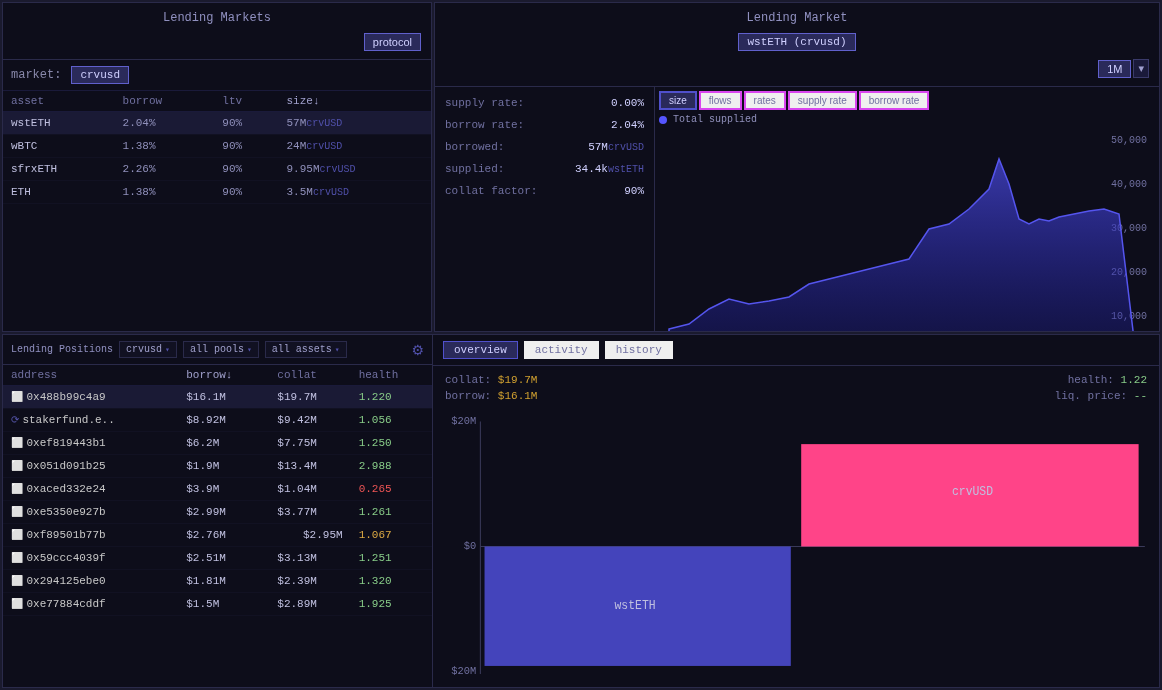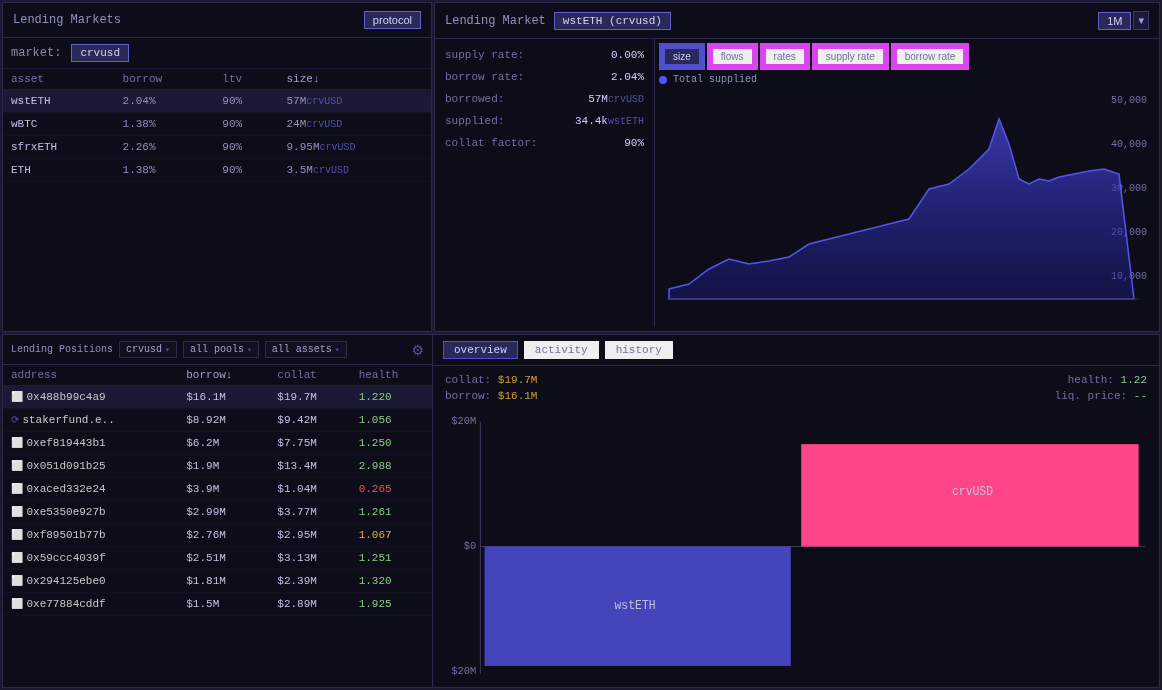--- a/index.html
+++ b/index.html
@@ -27,20 +27,21 @@
       border: 1px solid #2a2a4a;
       overflow: hidden;
       position: relative;
     }
     .panel-header {
       display: flex;
       align-items: center;
       padding: 8px 10px;
       border-bottom: 1px solid #2a2a4a;
       gap: 8px;
+      flex-direction: column;
     }
     .panel-title {
       color: #9090c0;
       font-size: 12px;
     }
     .badge {
       background: #1a1a3a;
       border: 1px solid #3a3a6a;
       color: #a0a0d0;
       padding: 2px 8px;
@@ -106,21 +107,21 @@
     }
     .chart-tabs {
       display: flex;
       gap: 2px;
       margin-bottom: 4px;
     }
     .chart-tab {
       padding: 2px 8px;
       font-size: 10px;
       color: #7070a0;
-      border: 6px solid #d946ef;
+      border: 2px solid #d946ef;
       cursor: pointer;
     }
     .chart-tab.active {
       background: #2a2a5a;
       color: #d0d0ff;
       border-color: #5050cc;
     }
     .chart-legend {
       display: flex;
       align-items: center;
@@ -431,21 +432,21 @@
       </td>
       <td style="color:#c0c0e0;">$2.99M</td>
       <td style="color:#c0c0e0;">$3.77M</td>
       <td class="health-good">1.261</td>
     </tr>
             <tr>
       <td>
         <span class="addr-icon">⬜</span>0xf89501b77b
       </td>
       <td style="color:#c0c0e0;">$2.76M</td>
-      <td style="color:#c0c0e0;">$2.95M</td>
+      <td style="color:#c0c0e0;text-align:right;">$2.95M</td>
       <td class="health-warn">1.067</td>
     </tr>
             <tr>
       <td>
         <span class="addr-icon">⬜</span>0x59ccc4039f
       </td>
       <td style="color:#c0c0e0;">$2.51M</td>
       <td style="color:#c0c0e0;">$3.13M</td>
       <td class="health-good">1.251</td>
     </tr>

